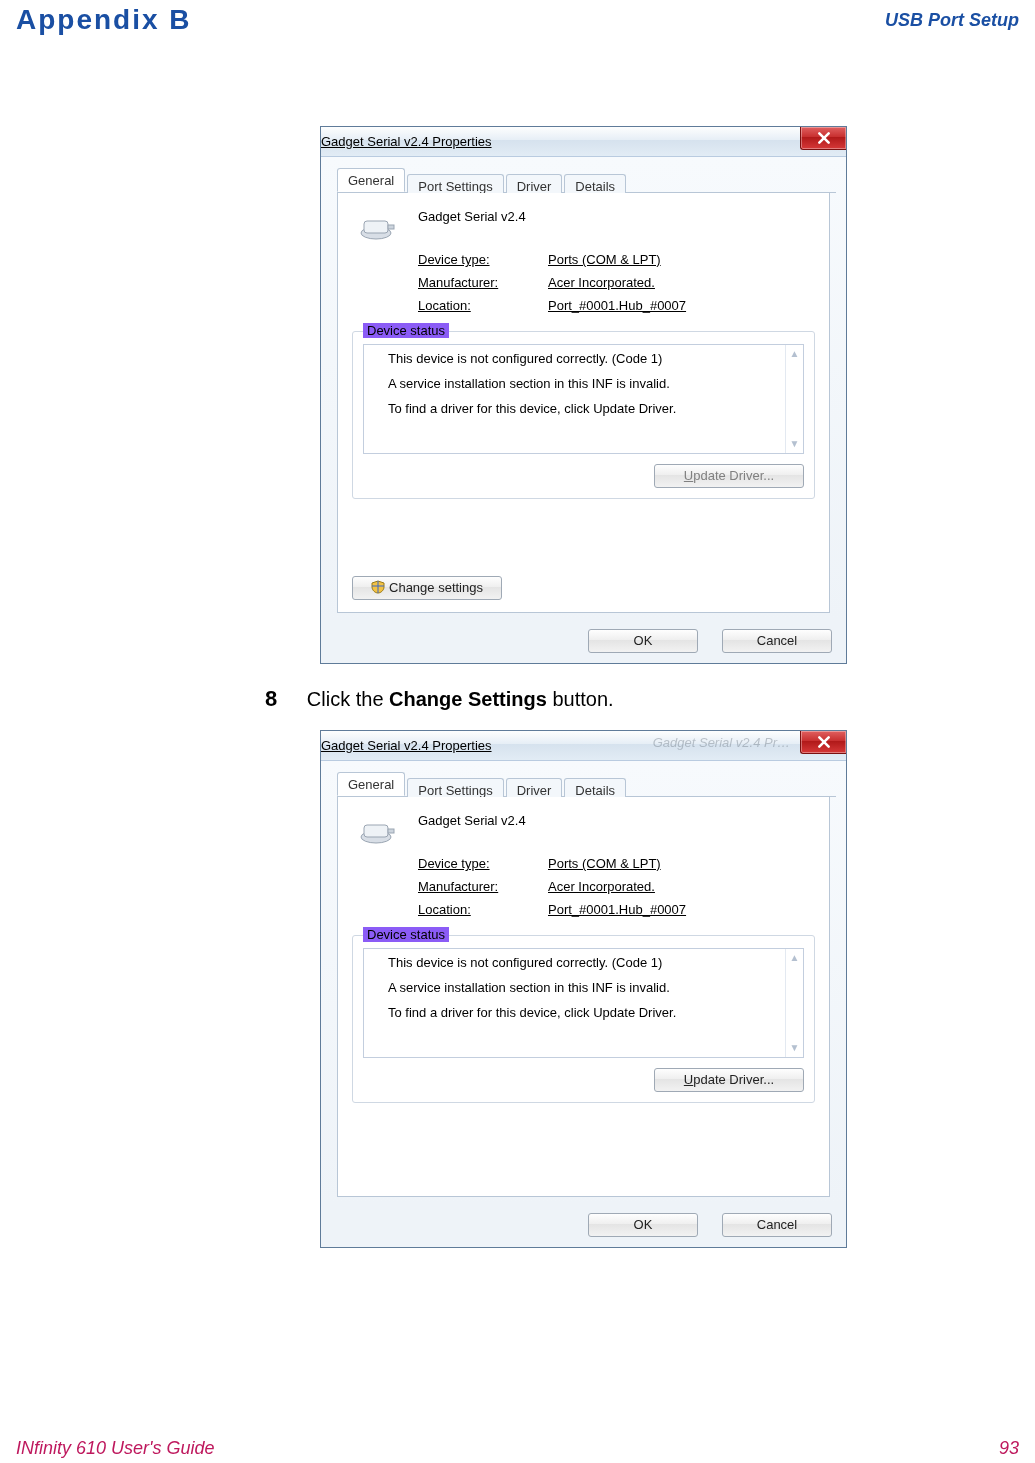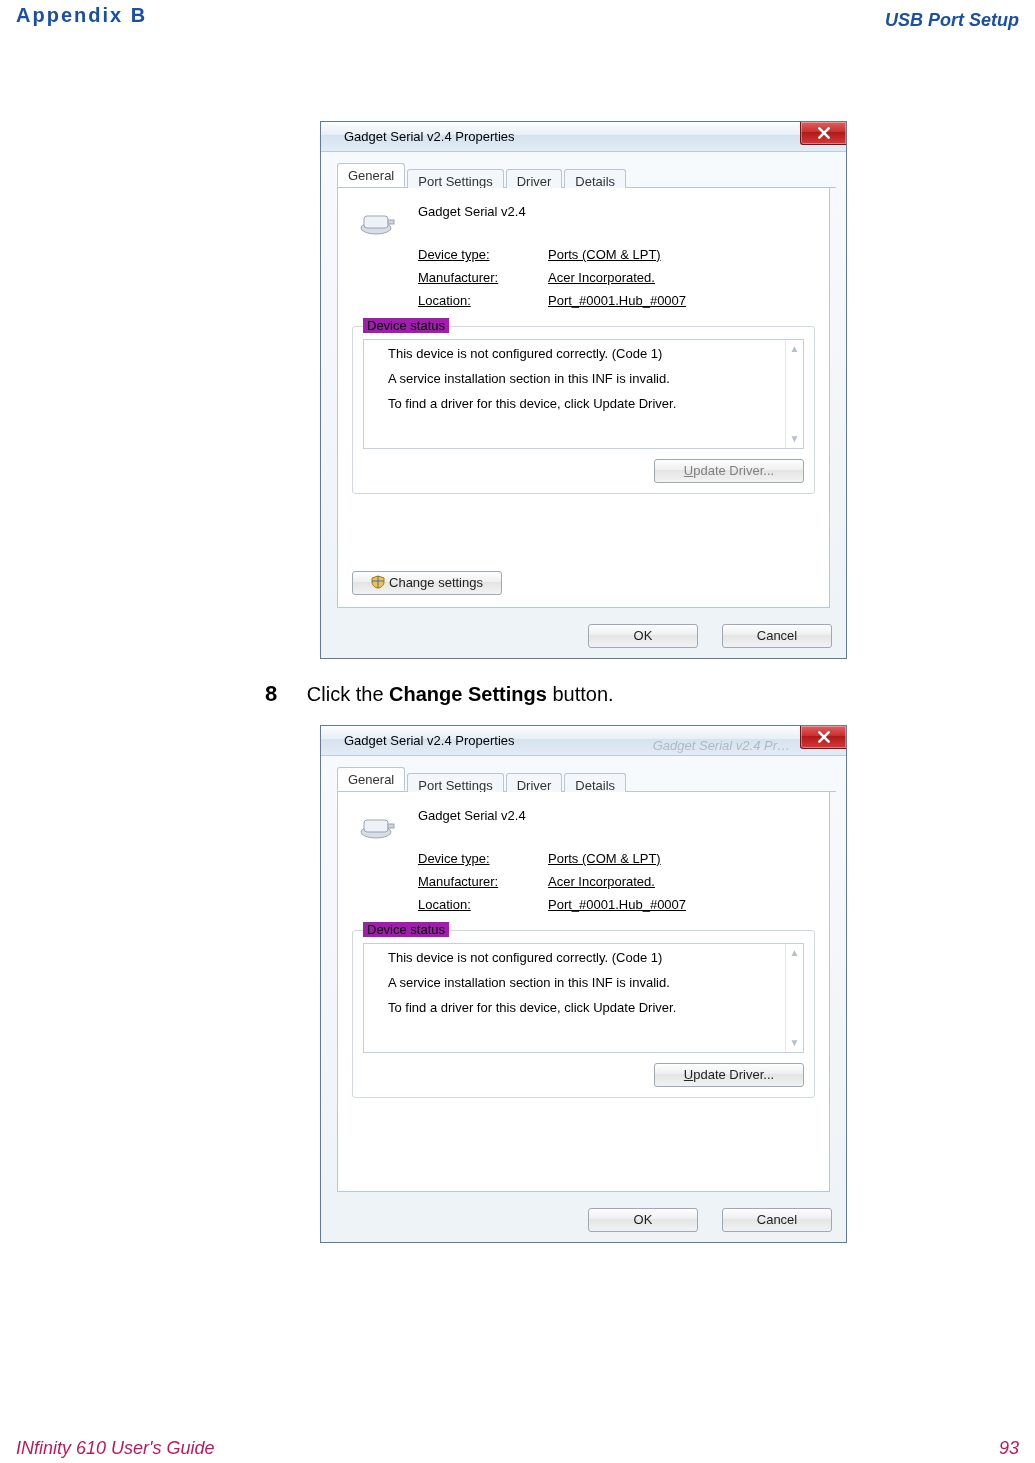--- a/index.html
+++ b/index.html
@@ -17,21 +17,21 @@
     width: 100%;
     padding: 4px 16px 0 16px;
     display: flex;
     justify-content: space-between;
     color: #1a4fa3;
     font-weight: 600;
   }
   .page-header .left {
     font-family: "Arial", sans-serif;
     letter-spacing: 2px;
-    font-size: 20px;
+    font-size: 28px;
   }
   .page-header .right {
     font-family: "Arial", sans-serif;
     font-size: 18px;
     margin-top: 6px;
     font-weight: 600;
     font-style: italic;
   }
   .page-footer {
     position: absolute;
@@ -66,42 +66,43 @@
     font-family: "Segoe UI", Tahoma, sans-serif;
     font-size: 13px;
     color: #000;
   }
   .titlebar {
     height: 30px;
     background: linear-gradient(#fdfefe, #e6eef6 45%, #d6e2ee 46%, #e2ecf5);
     border-bottom: 1px solid #b9cbe0;
     display: flex;
     align-items: center;
-    padding-left: 23px;
-    position: relative;
+    padding-left: 0;
+    position: relative;
+    text-decoration: underline;
   }
   .titlebar .title { font-size: 13px; color: #000; }
   .closebtn {
     position: absolute;
     right: 0; top: 0;
     width: 46px; height: 23px;
     background: linear-gradient(#e06060, #c82f2f 45%, #b01919 46%, #d63838);
     border: 1px solid #7a1010;
     border-top: none;
     border-right: none;
     border-bottom-left-radius: 3px;
     color: #fff;
     display: flex; align-items: center; justify-content: center;
     font-weight: 700;
     box-shadow: inset 0 0 0 1px rgba(255,255,255,.35);
   }
   .closebtn svg { width: 14px; height: 14px; }
   .titlebar .faint {
     position: absolute;
-    right: 56px; top: 12px;
+    right: 56px; top: 4px;
     font-size: 13px;
     color: #6a7580;
     opacity: .4;
     font-style: italic;
     pointer-events: none;
   }
   .body {
     padding: 6px 10px 8px 10px;
     background: linear-gradient(#f7fafd,#eef3f8);
   }
@@ -161,21 +162,21 @@
   .groupbox {
     margin-top: 18px;
     border: 1px solid #cfd8e3;
     border-radius: 3px;
     position: relative;
     padding: 12px 10px 10px 10px;
   }
   .groupbox .legend {
     position: absolute;
     top: -9px; left: 10px;
-    background: #a21caf;
+    background: #8b5cf6;
     padding: 0 4px;
     font-size: 13px;
   }
   .statusbox {
     border: 1px solid #c3cede;
     height: 110px;
     padding: 6px 24px;
     font-size: 13px;
     background: #fff;
     position: relative;

